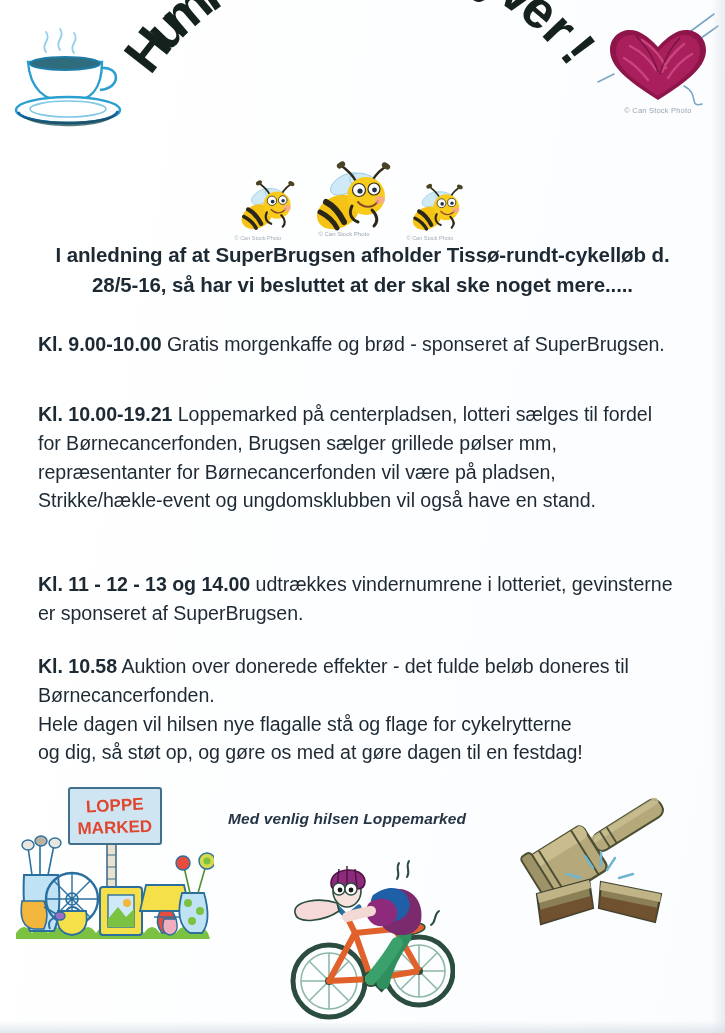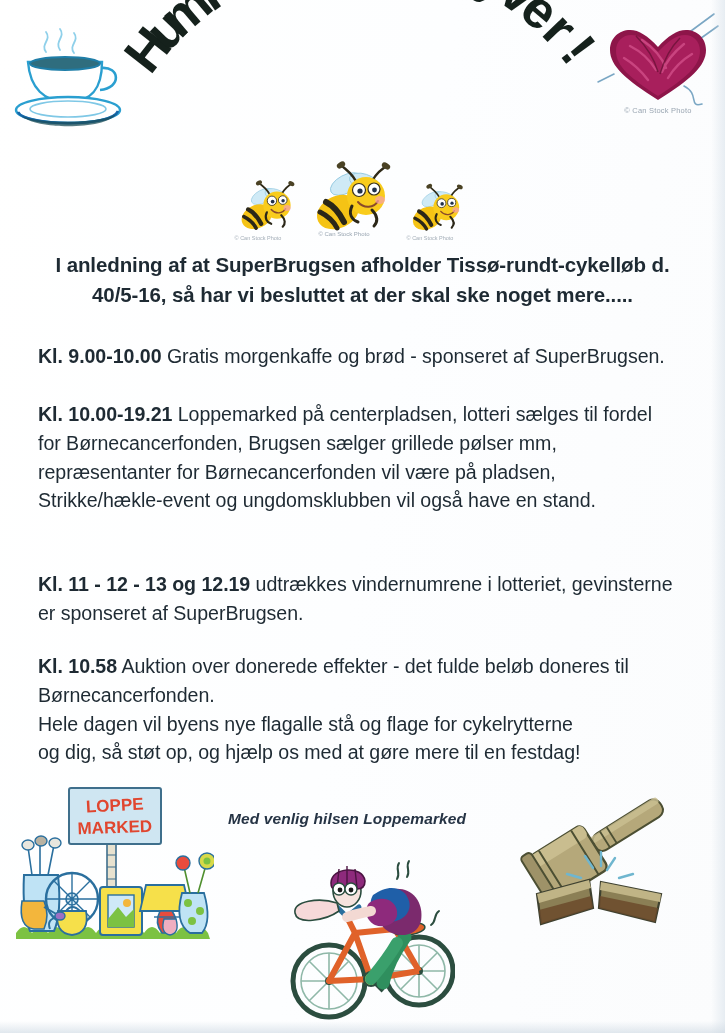--- a/index.html
+++ b/index.html
@@ -65,37 +65,37 @@
     white-space: pre;
     line-height: 1;
   }
 
   
   .bees { position: absolute; left: 228px; top: 156px; width: 246px; height: 92px; }
 
   
   .intro {
     position: absolute;
-    left: 10px; top: 250px; width: 705px;
+    left: 10px; top: 240px; width: 705px;
     text-align: center;
     font-weight: bold;
     font-size: 20.5px;
     line-height: 1.45;
     letter-spacing: -.1px;
   }
   .body-block {
     position: absolute;
     left: 38px;
     width: 640px;
     font-size: 19.6px;
     line-height: 1.47;
     letter-spacing: -.05px;
   }
   .body-block b { font-weight: bold; }
-  #p-kl9    { top: 330px; margin-top: 12px; }
+  #p-kl9    { top: 330px; }
   #p-kl10   { top: 400px; }
   #p-kl11   { top: 570px; }
   #p-kl13   { top: 652px; }
 
   
   .loppe-art  { position: absolute; left: 14px;  top: 783px; width: 200px; height: 170px; }
   .cyclist    { position: absolute; left: 285px; top: 833px; width: 170px; height: 196px; }
   .gavel      { position: absolute; left: 515px; top: 782px; width: 172px; height: 156px; }
 
   .signature {
@@ -217,41 +217,41 @@
 
       <g transform="translate(206,54) scale(0.68)">
           <use href="#bee"></use>
         </g>
       <text x="202" y="84" text-anchor="middle" font-size="5.5" fill="#a4aeb8" font-family="Liberation Sans">© Can Stock Photo</text>
     </svg>
   </div>
 
   <div class="intro">
     <div>I anledning af at SuperBrugsen afholder Tissø-rundt-cykelløb d.</div>
-    <div>40/5-16, så har vi besluttet at der skal ske noget mere.....</div>
+    <div>28/5-16, så har vi besluttet at der skal ske noget mere.....</div>
   </div>
 
   <div class="body-block" id="p-kl9">
     <b>Kl. 9.00-10.00</b><span> Gratis morgenkaffe og brød - sponseret af SuperBrugsen.</span>
   </div>
 
   <div class="body-block" id="p-kl10">
     <b>Kl. 10.00-19.21</b><span> Loppemarked på centerpladsen, lotteri sælges til fordel for Børnecancerfonden, Brugsen sælger grillede pølser mm, repræsentanter for Børnecancerfonden vil være på pladsen, Strikke/hækle-event og ungdomsklubben vil også have en stand.</span>
   </div>
 
   <div class="body-block" id="p-kl11">
-    <b>Kl. 11 - 12 - 13 og 12.19</b><span> udtrækkes vindernumrene i lotteriet, gevinsterne er sponseret af SuperBrugsen.</span>
+    <b>Kl. 11 - 12 - 13 og 14.00</b><span> udtrækkes vindernumrene i lotteriet, gevinsterne er sponseret af SuperBrugsen.</span>
   </div>
 
   <div class="body-block" id="p-kl13">
     <div>
       <b>Kl. 10.58</b><span> Auktion over donerede effekter - det fulde beløb doneres til Børnecancerfonden.</span>
     </div>
-    <div>Hele dagen vil byens nye flagalle stå og flage for cykelrytterne</div>
-    <div>og dig, så støt op, og hjælp os med at gøre mere til en festdag!</div>
+    <div>Hele dagen vil hilsen nye flagalle stå og flage for cykelrytterne</div>
+    <div>og dig, så støt op, og gøre os med at gøre dagen til en festdag!</div>
   </div>
 
   <div class="loppe-art">
     <svg viewBox="0 0 200 170" width="200" height="170" aria-hidden="true">
 
       <rect x="93" y="48" width="9" height="70" fill="#e8e2cf" stroke="#3f6f8c" stroke-width="1.6"></rect>
       <g stroke="#3f6f8c" stroke-width="1.2">
         <path d="M93 60 H102 M93 72 H102 M93 84 H102 M93 96 H102 M93 108 H102"></path>
       </g>
 

